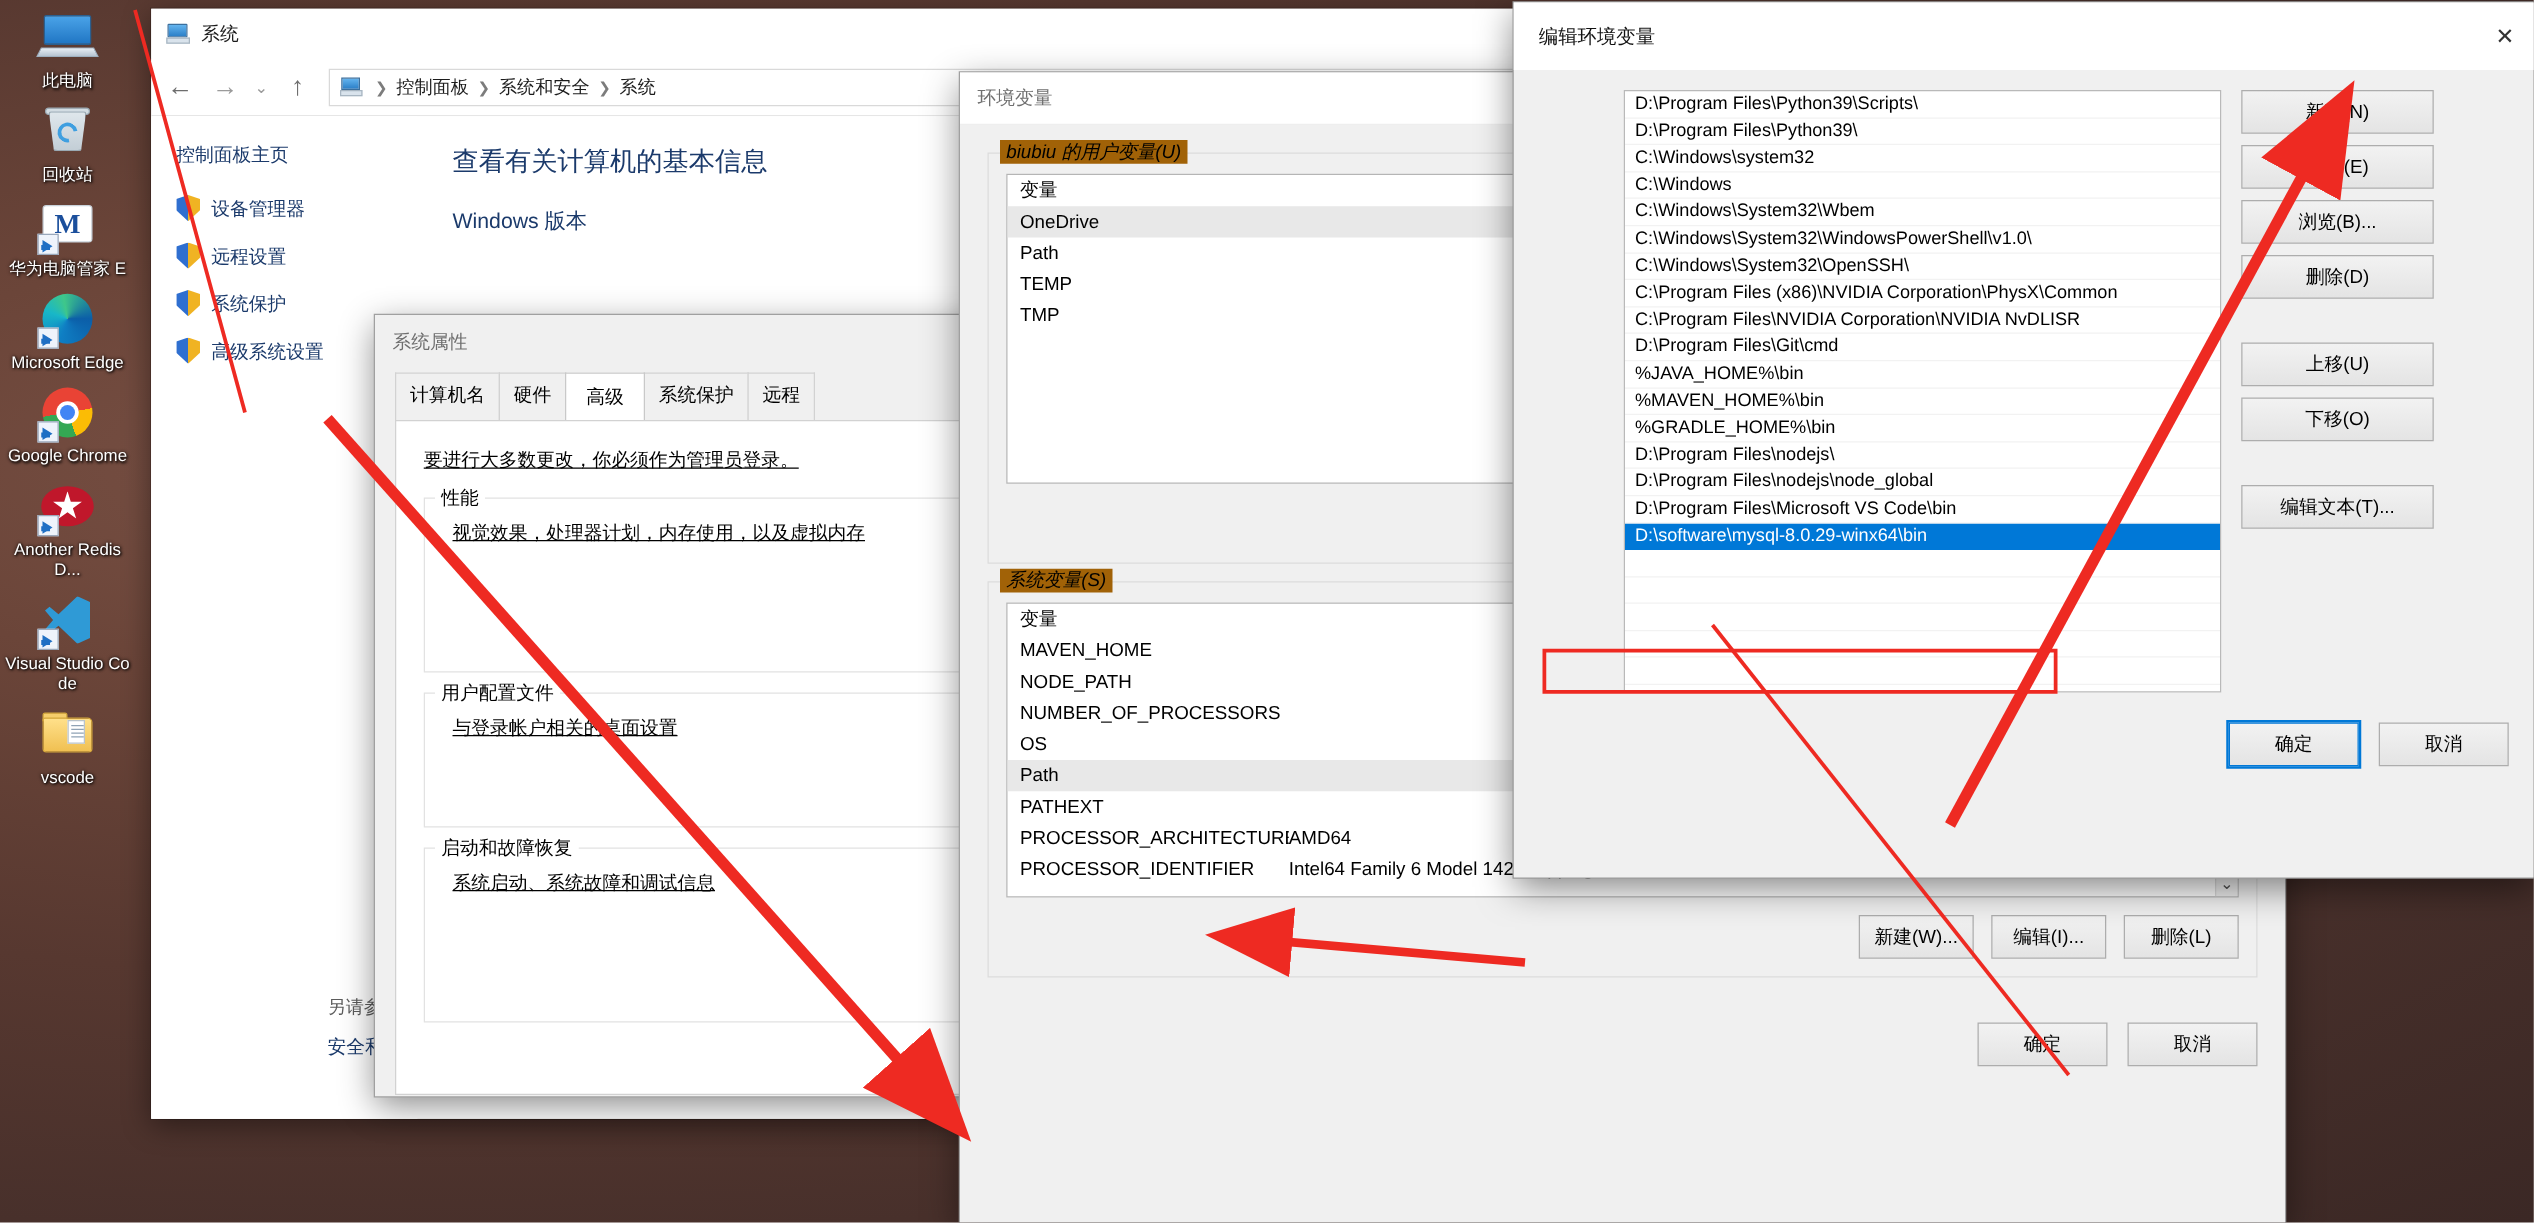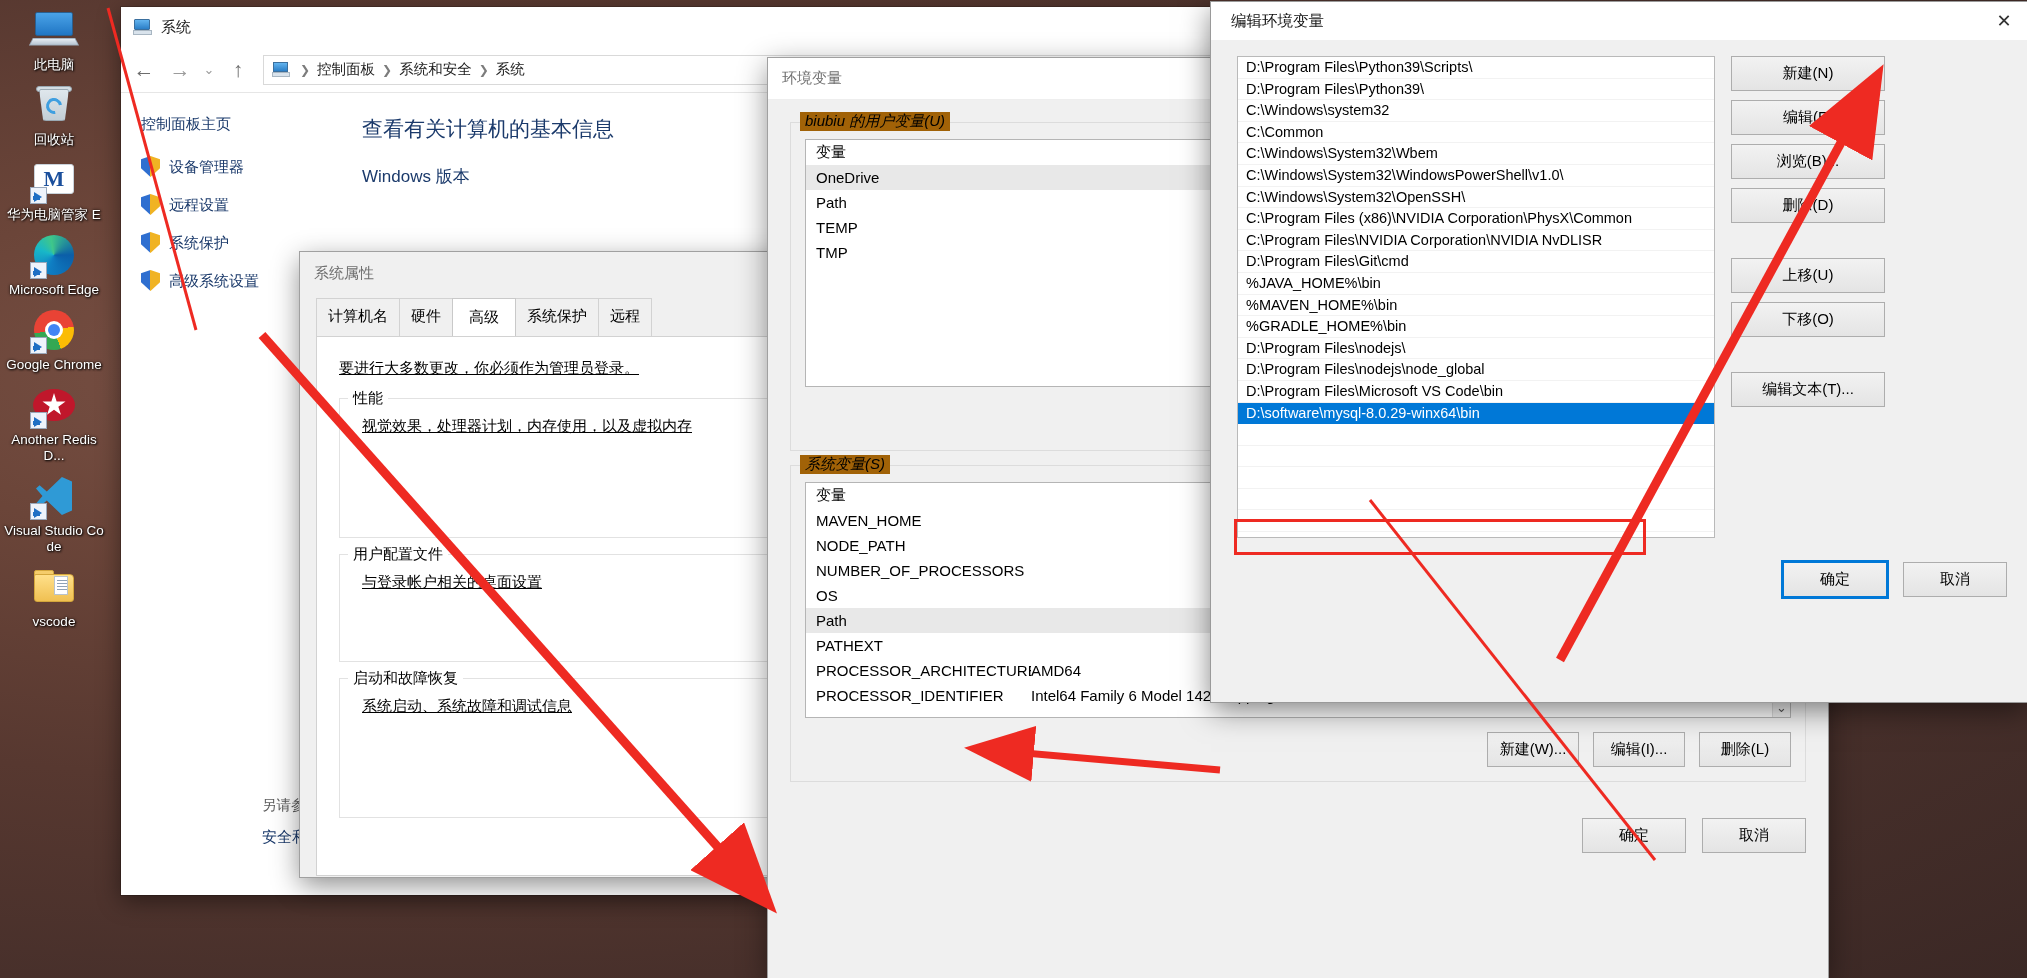--- a/index.html
+++ b/index.html
@@ -156,25 +156,25 @@
   .ev-col-name { width: 215px; flex:none; white-space:nowrap; overflow:hidden;}
   .ev-col-val { flex:1; white-space:nowrap; overflow:hidden;}
   .ev-btnrow { display:flex; justify-content:flex-end; gap:14px; margin-top: 14px;}
   #ev-okrow { display:flex; justify-content:flex-end; gap:16px; padding: 22px 22px 0 0;}
   .vscroll { position:absolute; right:0; top:0; width:18px; height:100%; background:#f0f0f0; border-left:1px solid #dcdcdc;}
   .vscroll .arrow-dn { position:absolute; bottom:2px; left:3px; font-size:13px; color:#555;}
 
   
   #editenv { left: 1211px; top: 2px; width: 816px; height: 700px; background:#f0f0f0;
      box-shadow: 0 0 0 1px #9a9a9a, 0 8px 28px rgba(0,0,0,.5); }
-  #ee-titlebar { height: 38px; background:#fff; display:flex; align-items:center; justify-content:space-between;
+  #ee-titlebar { height: 54px; background:#fff; display:flex; align-items:center; justify-content:space-between;
      padding: 0 0 0 20px;}
   #ee-titlebar .t { font-size:15.5px; color:#111;}
   #ee-close { width: 46px; height:46px; display:flex; align-items:center; justify-content:center; font-size:18px; color:#333;}
-  #ee-body { display:flex; padding: 16px 18px 0 26px; gap: 16px;}
+  #ee-body { display:flex; padding: 16px 18px 0 26px; gap: 16px; justify-content: center;}
   #ee-listwrap { position:relative; width: 478px;}
   #ee-list { border:1px solid #b9b9b9; background:#fff; height: 482px; overflow:hidden;}
   .ee-row { height: 21.6px; line-height: 21.6px; font-size:14.5px; padding-left: 8px;
      border-bottom:1px solid #f2f2f2; white-space:nowrap; overflow:hidden;}
   .ee-row.selected { background:#0078d7; color:#fff; border-bottom-color:#0078d7;}
   #ee-buttons { display:flex; flex-direction:column; width: 154px; }
   #ee-buttons .btn { width: 154px; min-width:0; margin-bottom: 9px; }
   #ee-buttons .gap { height: 26px; }
   #ee-okrow { display:flex; justify-content:flex-end; gap:16px; padding: 24px 20px 0 0; }
   #ee-okrow .btn { min-width: 104px; }
@@ -437,21 +437,21 @@
   <div id="ee-titlebar">
     <span class="t">编辑环境变量</span>
     <span id="ee-close">✕</span>
   </div>
   <div id="ee-body">
     <div id="ee-listwrap">
       <div id="ee-list">
         <div class="ee-row">D:\Program Files\Python39\Scripts\</div>
         <div class="ee-row">D:\Program Files\Python39\</div>
         <div class="ee-row">C:\Windows\system32</div>
-        <div class="ee-row">C:\Common</div>
+        <div class="ee-row">C:\Windows</div>
         <div class="ee-row">C:\Windows\System32\Wbem</div>
         <div class="ee-row">C:\Windows\System32\WindowsPowerShell\v1.0\</div>
         <div class="ee-row">C:\Windows\System32\OpenSSH\</div>
         <div class="ee-row">C:\Program Files (x86)\NVIDIA Corporation\PhysX\Common</div>
         <div class="ee-row">C:\Program Files\NVIDIA Corporation\NVIDIA NvDLISR</div>
         <div class="ee-row">D:\Program Files\Git\cmd</div>
         <div class="ee-row">%JAVA_HOME%\bin</div>
         <div class="ee-row">%MAVEN_HOME%\bin</div>
         <div class="ee-row">%GRADLE_HOME%\bin</div>
         <div class="ee-row">D:\Program Files\nodejs\</div>

